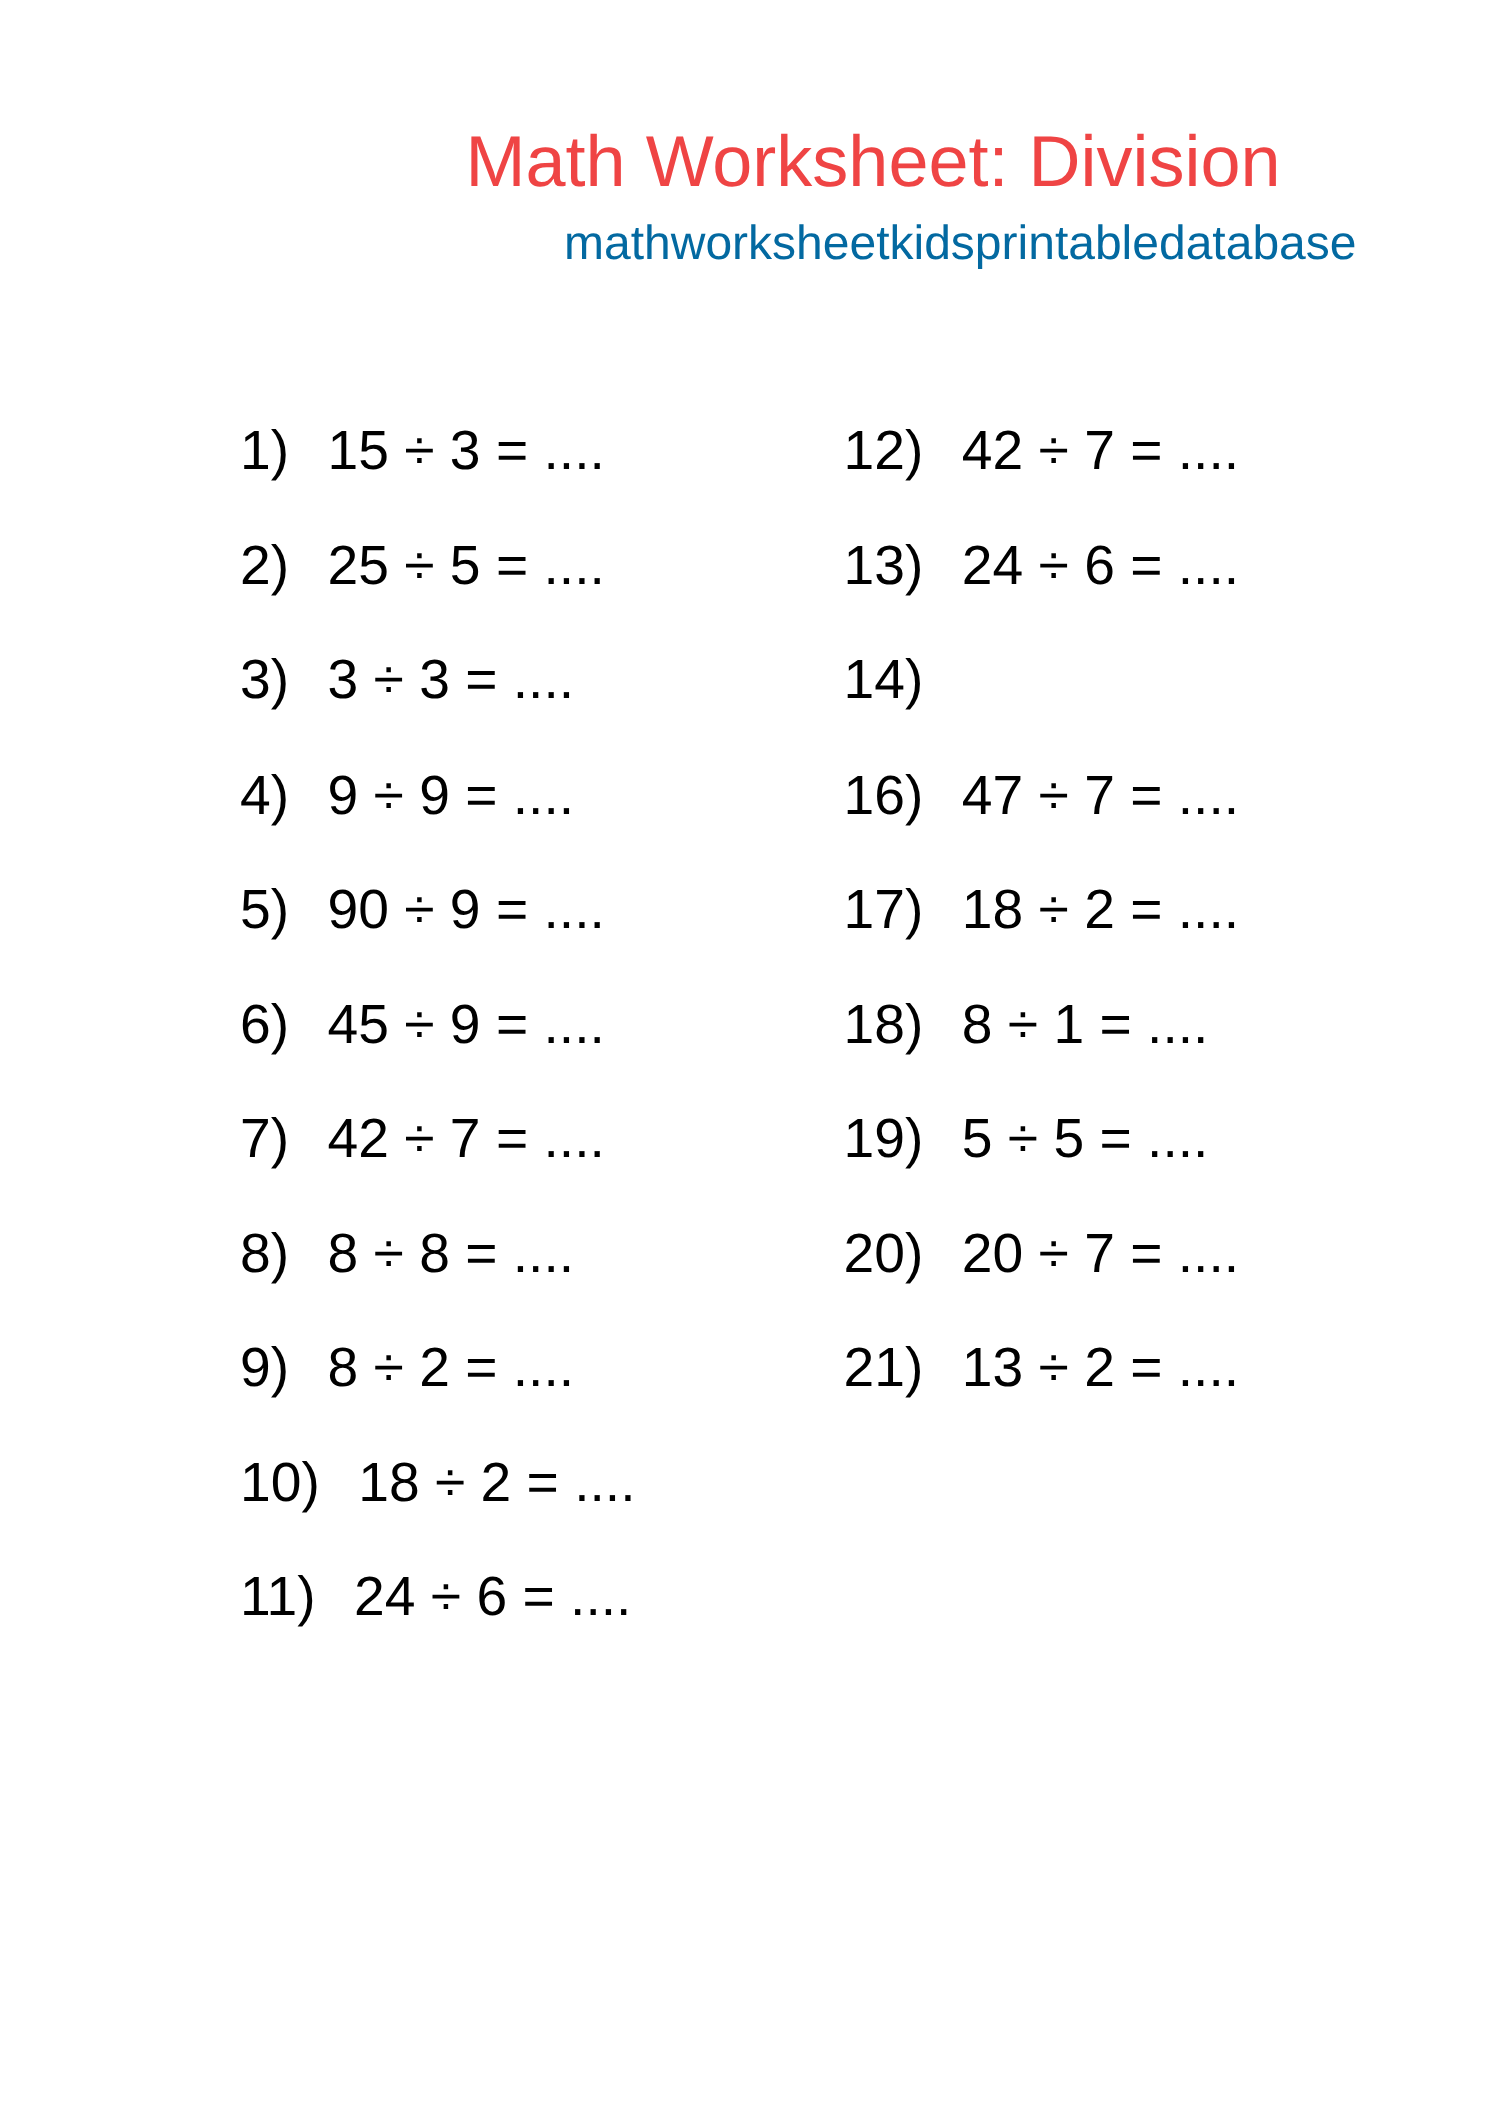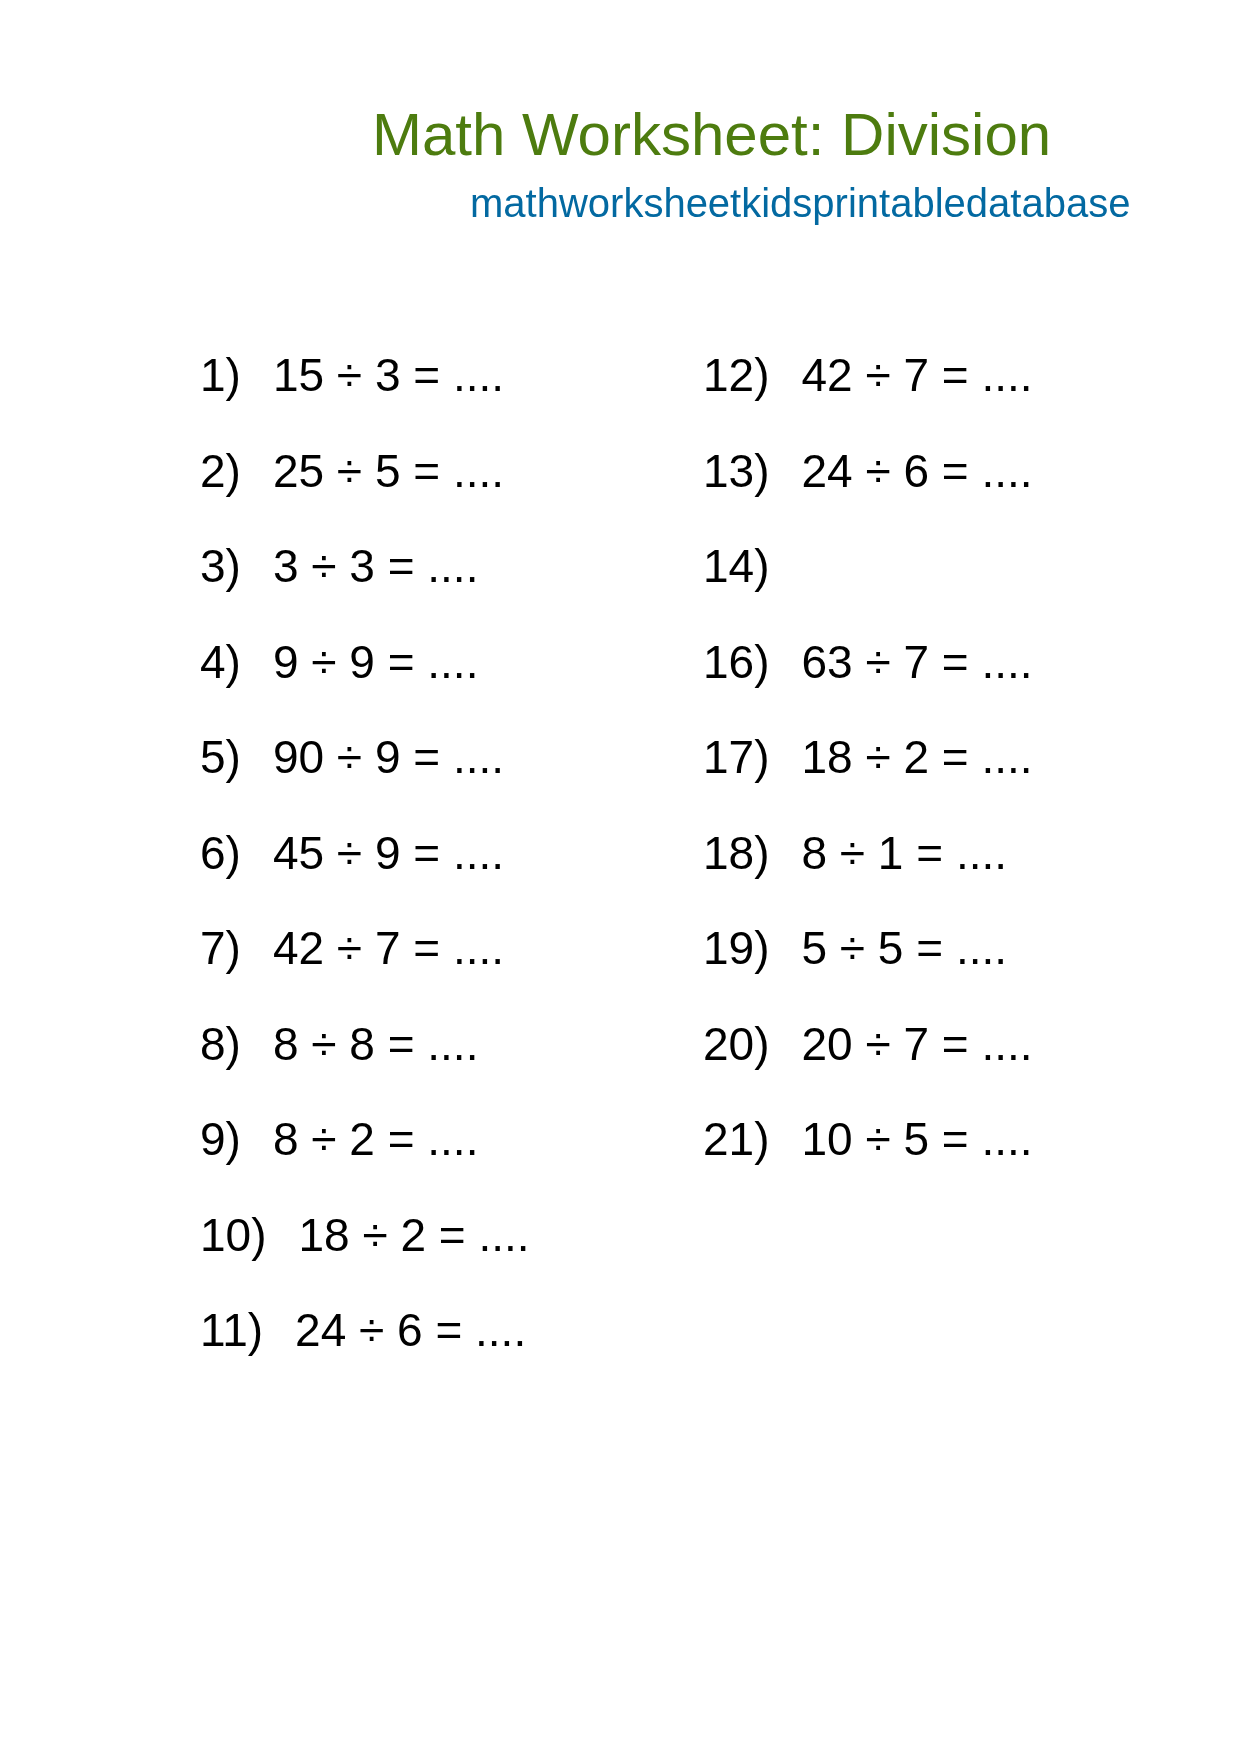--- a/index.html
+++ b/index.html
@@ -10,26 +10,26 @@
     body {
       width: 1240px;
       height: 1754px;
       position: relative;
       overflow: hidden;
       font-family: "Liberation Sans", sans-serif;
       color: #000000;
     }
     .title {
       position: absolute;
-      left: 372px;
+      left: 388px;
       top: 100px;
       font-size: 60px;
       line-height: 70px;
       white-space: nowrap;
-      color: #4d7c0f;
+      color: #ef4444;
     }
     .subtitle {
       position: absolute;
       left: 470px;
       top: 177px;
       font-size: 40px;
       line-height: 52px;
       white-space: nowrap;
       color: #0369a1;
     }
@@ -115,35 +115,35 @@
     </div>
   <div class="problem">
       <span class="num">13)</span>
       <span class="expr">24 ÷ 6 = ....</span>
     </div>
   <div class="problem">
       <span class="num">14)</span>
     </div>
   <div class="problem">
       <span class="num">16)</span>
-      <span class="expr">63 ÷ 7 = ....</span>
+      <span class="expr">47 ÷ 7 = ....</span>
     </div>
   <div class="problem">
       <span class="num">17)</span>
       <span class="expr">18 ÷ 2 = ....</span>
     </div>
   <div class="problem">
       <span class="num">18)</span>
       <span class="expr">8 ÷ 1 = ....</span>
     </div>
   <div class="problem">
       <span class="num">19)</span>
       <span class="expr">5 ÷ 5 = ....</span>
     </div>
   <div class="problem">
       <span class="num">20)</span>
       <span class="expr">20 ÷ 7 = ....</span>
     </div>
   <div class="problem">
       <span class="num">21)</span>
-      <span class="expr">10 ÷ 5 = ....</span>
+      <span class="expr">13 ÷ 2 = ....</span>
     </div>
 </div>
 
 </body></html>

